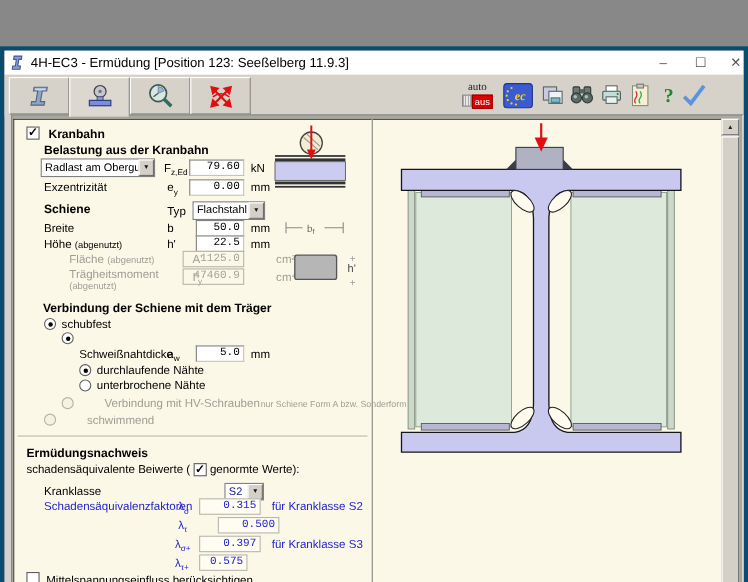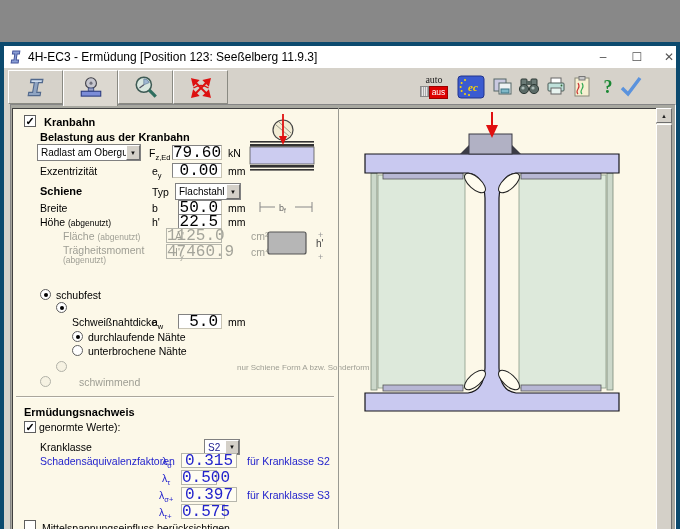--- a/index.html
+++ b/index.html
@@ -28,21 +28,21 @@
   
   .lbl{position:absolute;font-size:10.5px;color:#000;white-space:nowrap;}
   .b{font-weight:bold;font-size:11px;}
   .dis{color:#9e9e94;padding-left:23px;}
   .blue{color:#2323cc;}
   .sm{font-size:8.5px;}
   .sub{font-size:7.5px;vertical-align:-3px;}
   
   .field{position:absolute;height:15px;background:#fff;border:1px solid #828282;
          border-right-color:#c8c4b4;border-bottom-color:#c8c4b4;
-         font-family:"Liberation Mono",monospace;font-size:16px;color:#000;
+         font-family:"Liberation Mono",monospace;font-size:10px;color:#000;
          text-align:right;padding:0 3px 0 0;line-height:14px;}
   .field.disf{background:transparent;color:#a4a49a;border-color:#b6b6ac;}
   .field.bluef{color:#2323cc;border-color:#b6b6ac;background:#fffdf2;}
   
   .dd{position:absolute;height:17px;background:#fff;border:1px solid #808080;display:flex;}
   .dd .txt{flex:1;font-size:10px;padding:2px 0 0 3px;overflow:hidden;white-space:nowrap;color:#000;}
   .dd .btn{width:14px;background:#d4d0c8;border:1px solid;border-color:#fff #6e6e6e #6e6e6e #fff;
            display:flex;align-items:center;justify-content:center;font-size:6px;color:#111;}
   
   .radio{position:absolute;width:11px;height:11px;border-radius:50%;background:#fff;
@@ -247,61 +247,64 @@
     <line x1="291" y1="161" x2="308" y2="161" stroke="#888"></line>
     <line x1="256" y1="156" x2="256" y2="166" stroke="#888"></line>
     <line x1="308" y1="156" x2="308" y2="166" stroke="#888"></line>
     <text x="275" y="165" font-size="9" fill="#666" font-family="Liberation Sans,sans-serif"><tspan>b</tspan><tspan font-size="6.5" dy="2">f</tspan></text>
     <rect x="264" y="186" width="38" height="22" rx="2" fill="#b6b6b6" stroke="#555" stroke-width="1.2"></rect>
     <text x="314" y="192" font-size="9" fill="#999">+</text>
     <text x="312" y="201" font-size="10" fill="#444" font-family="Liberation Sans,sans-serif">h'</text>
     <text x="314" y="214" font-size="9" fill="#999">+</text>
   </svg>
 
+  <span class="lbl b" style="left:35px;top:229px">Verbindung der Schiene mit dem Träger</span>
   <div class="radio sel" style="left:36px;top:243px"></div>
   <span class="lbl" style="left:52px;top:243px">schubfest</span>
   <div class="radio sel" style="left:52px;top:256px"></div>
 
   <span class="lbl" style="left:68px;top:270px">Schweißnahtdicke</span>
   <span class="lbl" style="left:148px;top:270px"><span>a</span><span class="sub">w</span></span>
   <div class="field" style="left:174px;top:268px;width:44px">5.0</div>
   <span class="lbl" style="left:224px;top:270px">mm</span>
 
   <div class="radio sel" style="left:68px;top:285px"></div>
   <span class="lbl" style="left:84px;top:285px">durchlaufende Nähte</span>
   <div class="radio" style="left:68px;top:299px"></div>
   <span class="lbl" style="left:84px;top:299px">unterbrochene Nähte</span>
 
   <div class="radio rdis" style="left:52px;top:315px"></div>
+  <span class="lbl dis" style="left:68px;top:315px">Verbindung mit HV-Schrauben</span>
   <span class="lbl dis" style="left:210px;top:317px;font-size:8px">nur Schiene Form A bzw. Sonderform</span>
 
   <div class="radio rdis" style="left:36px;top:330px"></div>
   <span class="lbl dis" style="left:52px;top:330px">schwimmend</span>
 
   <div class="divider" style="left:12px;top:350px;width:318px"></div>
 
   <span class="lbl b" style="left:20px;top:360px">Ermüdungsnachweis</span>
   <div class="abs" style="left:20px;top:375px;display:flex;align-items:center;gap:3px">
+    <span class="lbl" style="position:static">schadensäquivalente Beiwerte  (</span>
     <span class="cb" style="position:static">✓</span>
     <span class="lbl" style="position:static">genormte Werte):</span>
   </div>
   <span class="lbl" style="left:36px;top:395px">Kranklasse</span>
   <div class="dd" style="left:200px;top:393px;width:36px;height:16px">
     <span class="txt" style="color:#202090">S2</span>
     <span class="btn">▼</span>
   </div>
 
   <span class="lbl blue" style="left:36px;top:409px">Schadensäquivalenzfaktoren</span>
 
   <span class="lbl blue" style="left:158px;top:409px"><span>λ</span><span class="sub">σ</span></span>
   <div class="field bluef" style="left:177px;top:407px;width:56px">0.315</div>
   <span class="lbl blue" style="left:243px;top:409px">für Kranklasse S2</span>
 
   <span class="lbl blue" style="left:158px;top:426px"><span>λ</span><span class="sub">τ</span></span>
-  <div class="field bluef" style="left:177px;top:424px;width:36px">0.500</div>
+  <div class="field bluef" style="left:194px;top:424px;width:56px">0.500</div>
 
   <span class="lbl blue" style="left:155px;top:443px"><span>λ</span><span class="sub">σ+</span></span>
   <div class="field bluef" style="left:177px;top:441px;width:56px">0.397</div>
   <span class="lbl blue" style="left:243px;top:443px">für Kranklasse S3</span>
 
   <span class="lbl blue" style="left:155px;top:460px"><span>λ</span><span class="sub">τ+</span></span>
   <div class="field bluef" style="left:177px;top:458px;width:44px">0.575</div>
 
   <div class="cb" style="left:20px;top:474px"></div>
   <span class="lbl" style="left:38px;top:476px">Mittelspannungseinfluss berücksichtigen</span>

